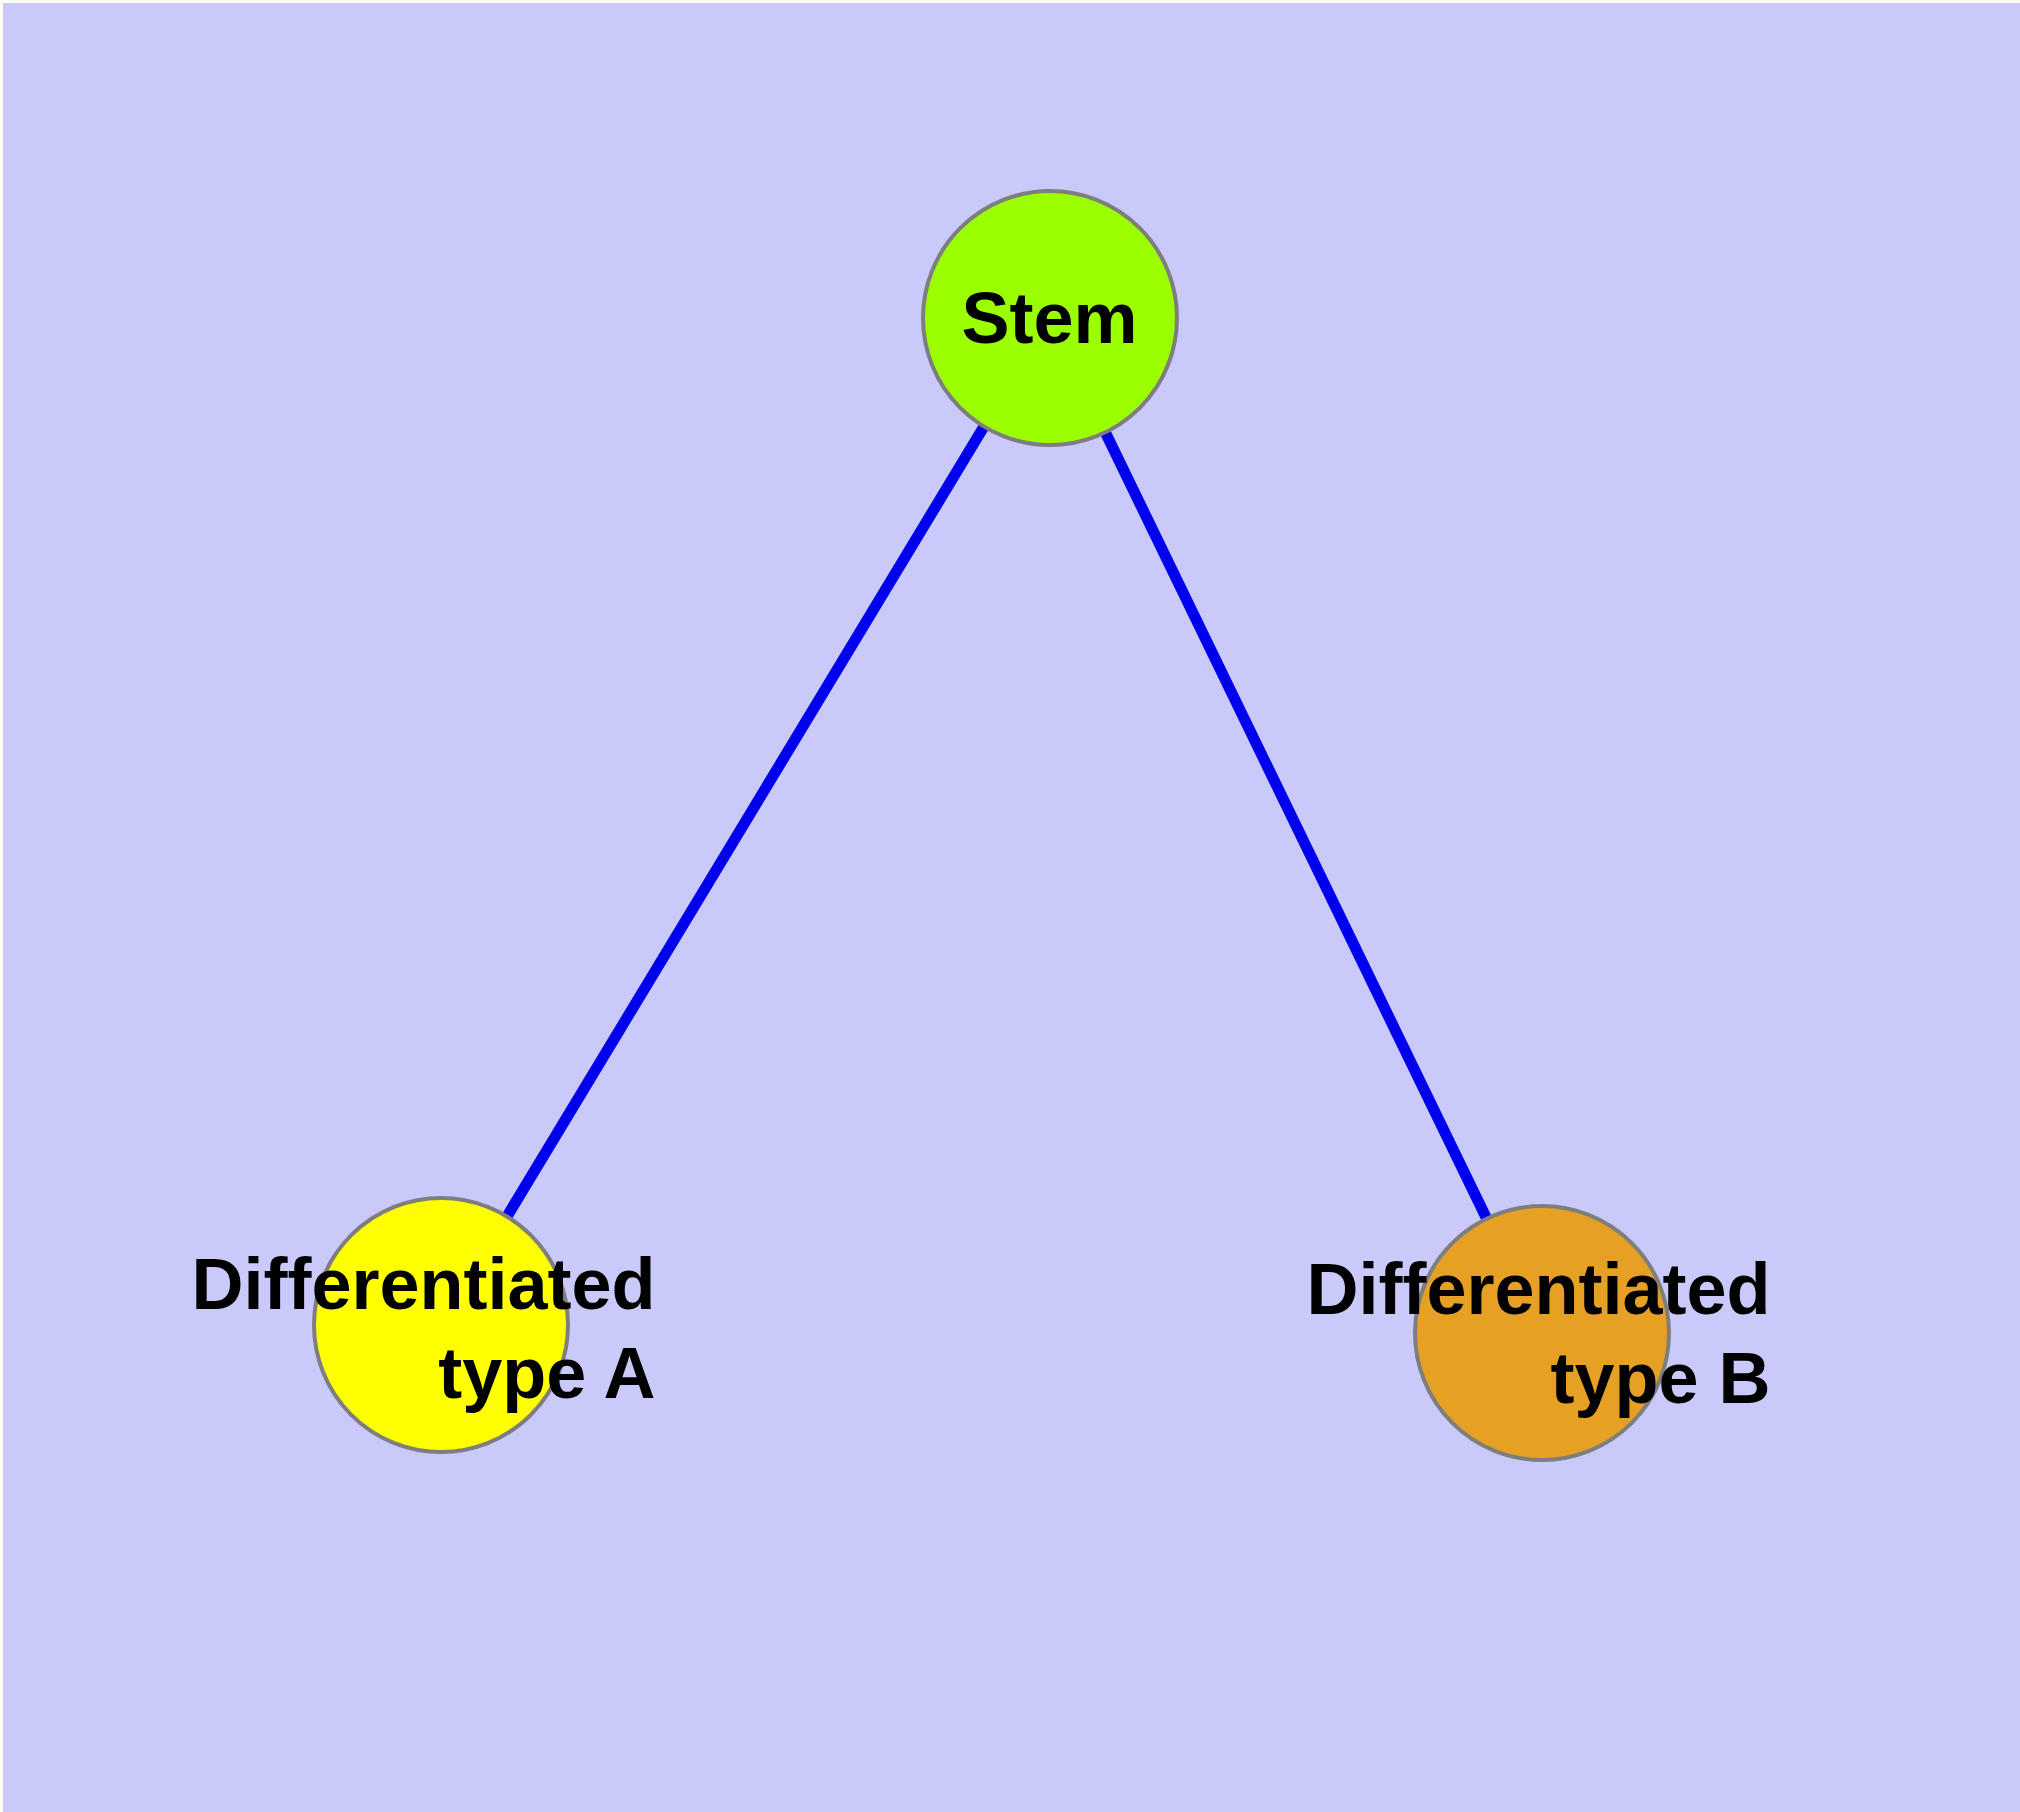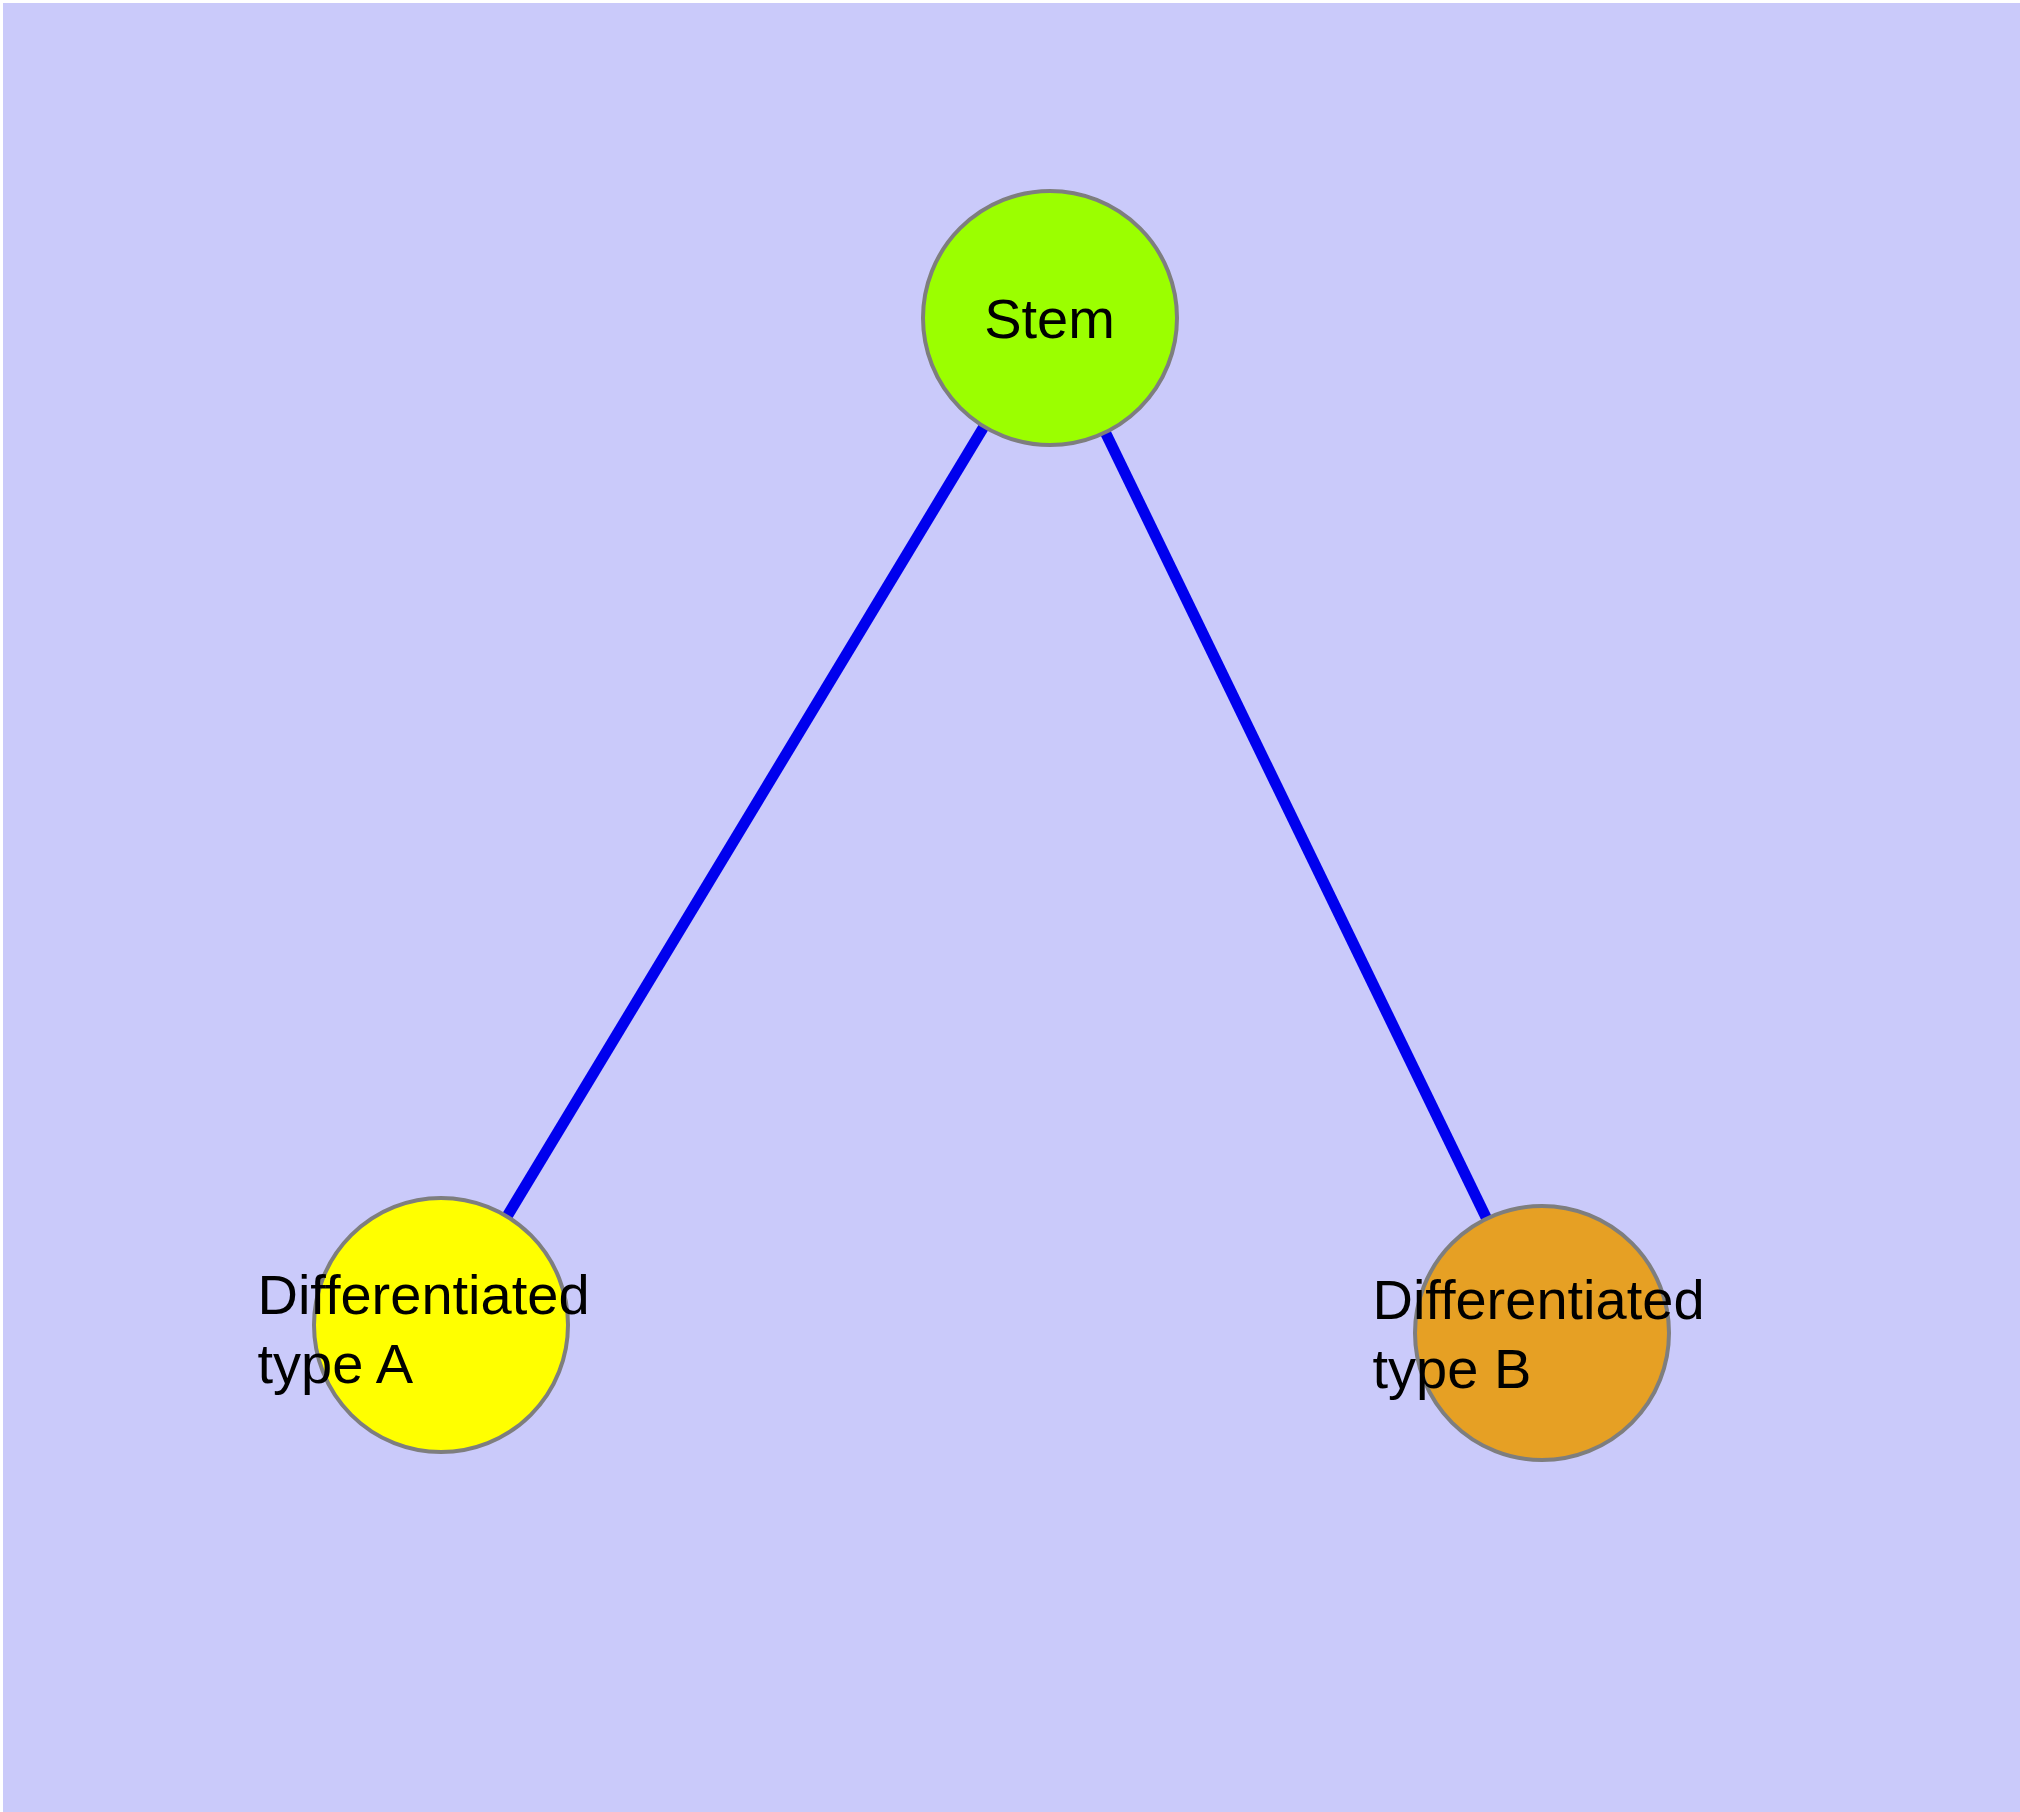--- a/index.html
+++ b/index.html
@@ -42,25 +42,25 @@
     border: 4.2px solid #7e7e7e;
     border-radius: 50%;
     box-sizing: border-box;
   }
   .node-stem   { left: 918px; top: 186px;  }
   .node-diff-a { left: 309px;  top: 1193px; }
   .node-diff-b { left: 1410px; top: 1201px; }
   .node-label {
     position: absolute;
     transform: translate(-50%, -50%);
-    font-weight: normal;
-    font-size: 56px;
+    font-weight: bold;
+    font-size: 72px;
     line-height: 1.24;
     color: #000000;
-    text-align: left;
+    text-align: right;
     white-space: pre-line;
     width: max-content;
     letter-spacing: 0px;
   }
   .label-stem   { left: 1047px; top: 316px;  }
   .label-diff-a { left: 421px;  top: 1326px; }
   .label-diff-b { left: 1536px; top: 1331px; }
 </style>
 </head>
 <body>

